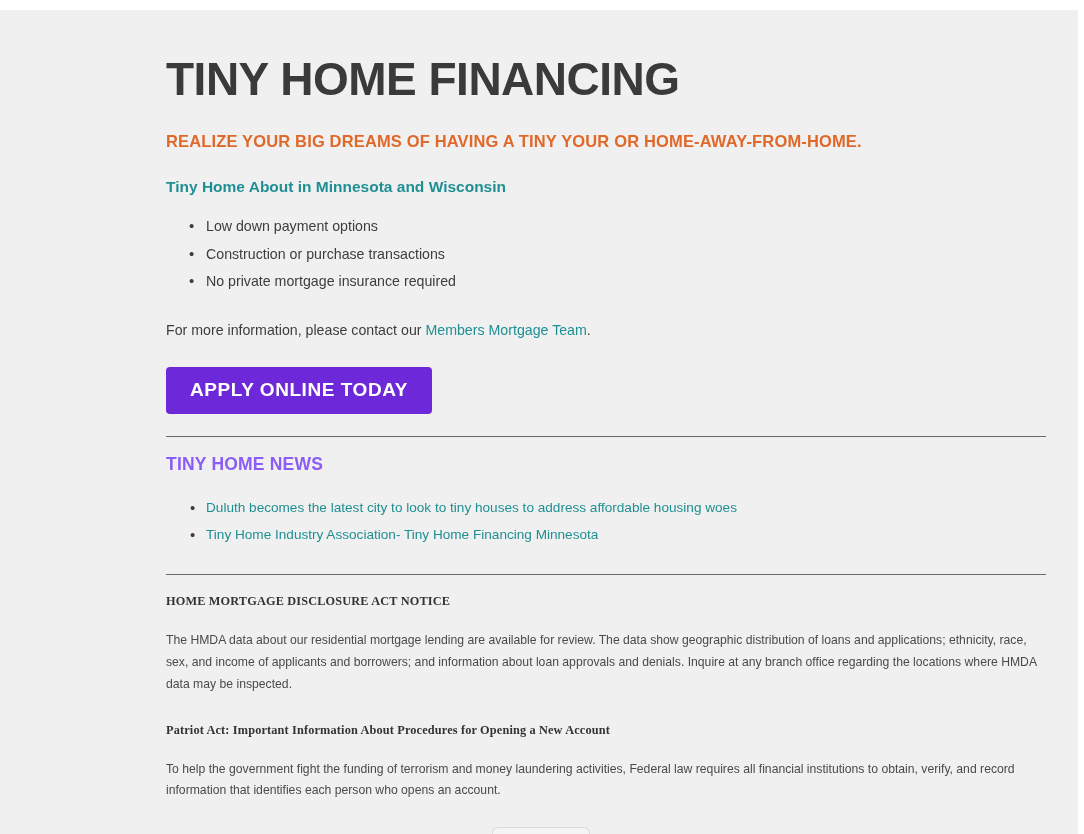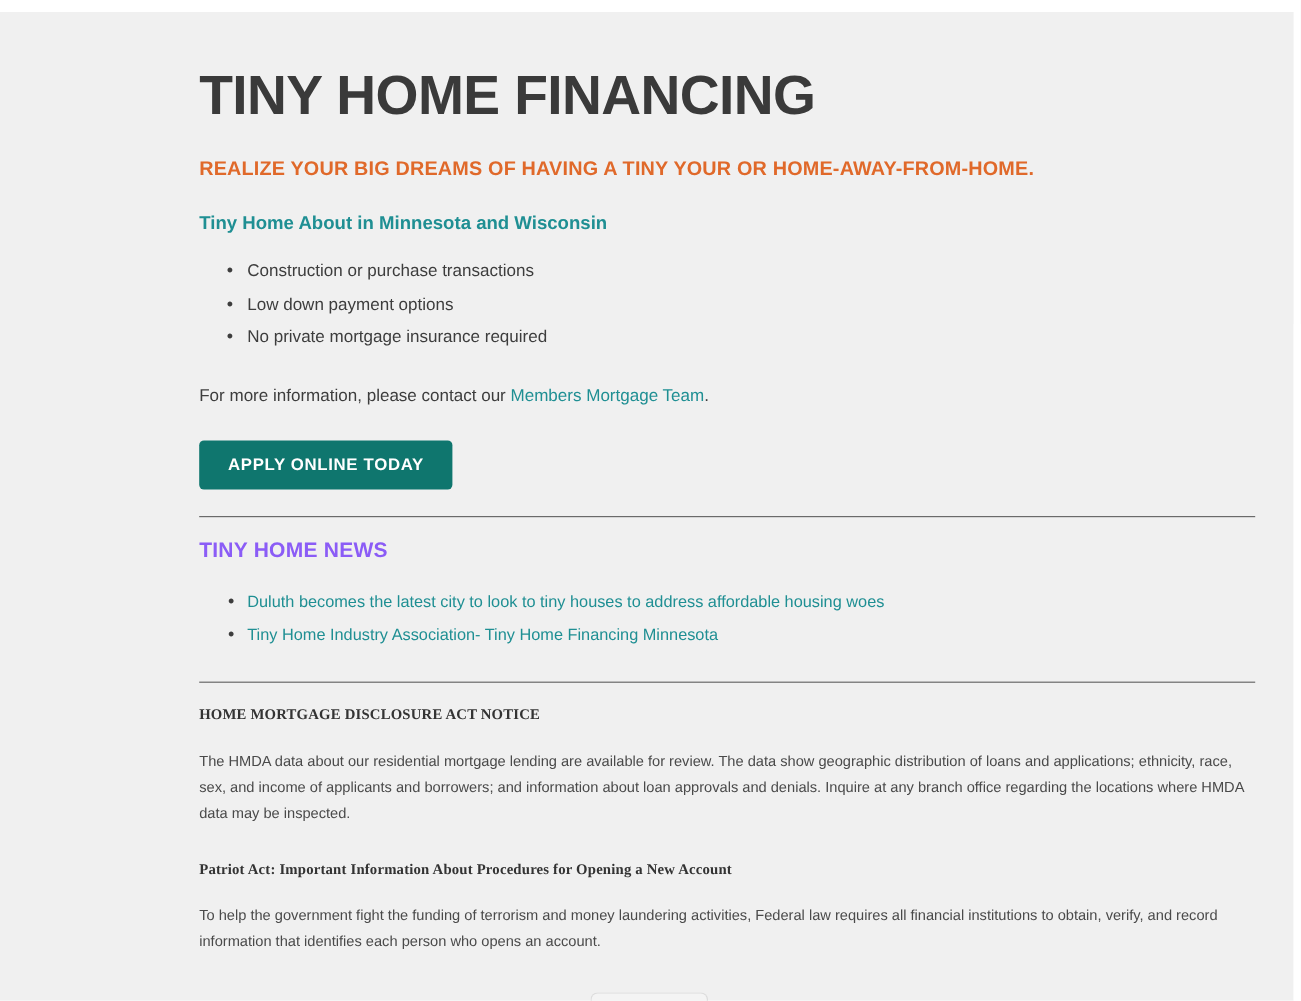--- a/index.html
+++ b/index.html
@@ -104,23 +104,23 @@
     color: #4a4a4a;
     margin: 0;
     padding-top: 21px;
     line-height: 1.72;
     max-width: 880px;
   }
 
   .apply-btn {
     display: inline-block;
     margin-top: 25px;
-    background: #0f766e;
+    background: #6d28d9;
     color: #ffffff;
-    font-size: 14px;
+    font-size: 19px;
     font-weight: bold;
     letter-spacing: 0.55px;
     padding: 12px 24px 13px 24px;
     border: none;
     border-radius: 4px;
     cursor: pointer;
     font-family: "Liberation Sans", sans-serif;
   }
 
   hr.divider {
@@ -206,22 +206,22 @@
 
 <div class="content">
 
   <h1 class="page-title">TINY HOME FINANCING</h1>
 
   <h2 class="tagline">REALIZE YOUR BIG DREAMS OF HAVING A TINY YOUR OR HOME-AWAY-FROM-HOME.</h2>
 
   <h3 class="subhead">Tiny Home About in Minnesota and Wisconsin</h3>
 
   <ul class="feature-list">
+    <li>Low down payment options</li>
     <li>Construction or purchase transactions</li>
-    <li>Low down payment options</li>
     <li>No private mortgage insurance required</li>
   </ul>
 
   <p class="contact-line"><span>For more information, please contact our </span><a href="#">Members Mortgage Team</a><span>.</span></p>
 
 
   <button class="apply-btn">APPLY ONLINE TODAY</button>
 
   <div class="divider-wrap-1">
     <hr class="divider">

